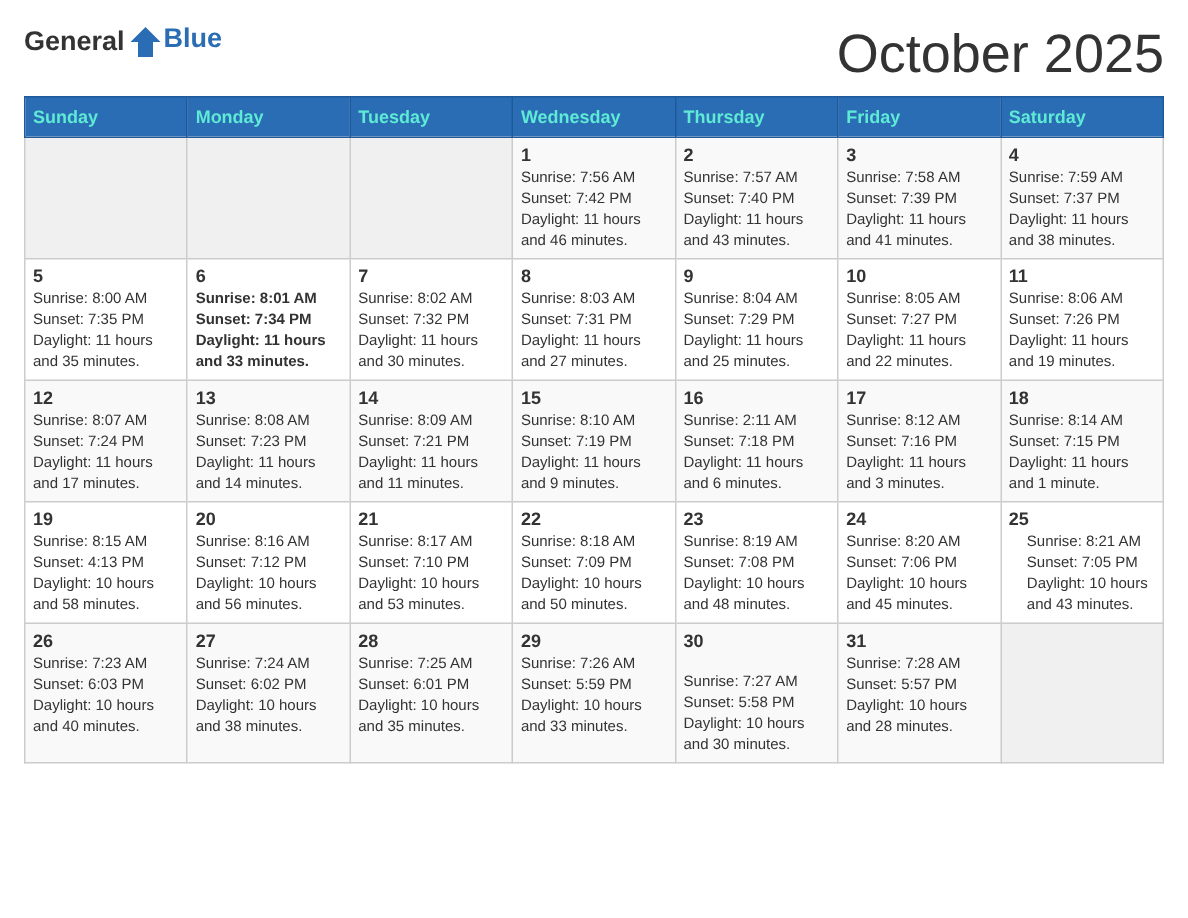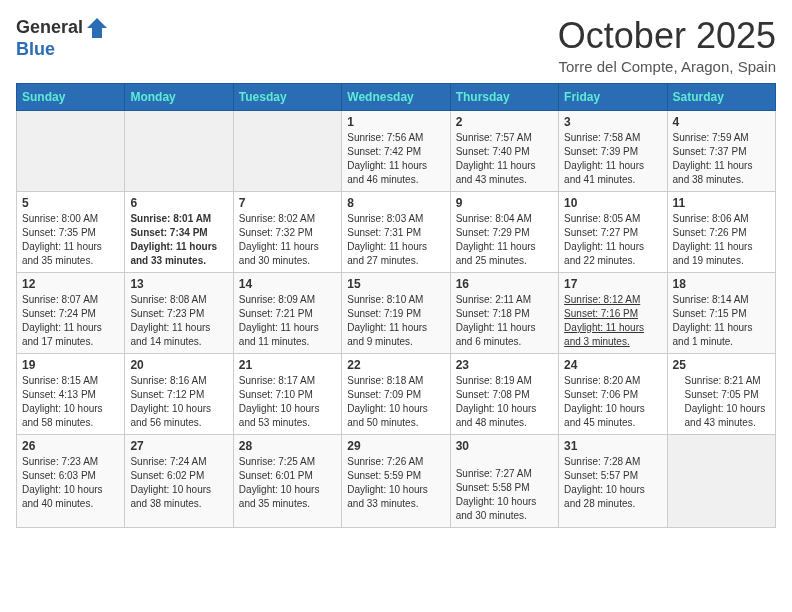--- a/index.html
+++ b/index.html
@@ -28,21 +28,21 @@
       color: #2a6db5;
       line-height: 1.1;
     }
     .logo-icon {
       width: 24px;
       height: 24px;
       margin-left: 2px;
     }
     .logo-block {
       display: flex;
-      flex-direction: column;
+      flex-direction: row;
       align-items: flex-start;
     }
     .logo-row {
       display: flex;
       align-items: center;
     }
     .title-block {
       text-align: right;
     }
     .month-title {
@@ -105,21 +105,20 @@
     <div class="logo-row">
       <span class="logo-text-general">General</span>
       <svg class="logo-icon" viewBox="0 0 24 24">
         <polygon points="12,2 22,12 17,12 17,22 7,22 7,12 2,12" fill="#2a6db5"></polygon>
       </svg>
     </div>
     <span class="logo-text-blue">Blue</span>
   </div>
   <div class="title-block">
     <div class="month-title">October 2025</div>
-    <div class="location-title">Torre del Compte, Aragon, Spain</div>
   </div>
 </div>
 
 <table>
   <thead>
     <tr>
     <th>Sunday</th>
         <th>Monday</th>
         <th>Tuesday</th>
         <th>Wednesday</th>
@@ -244,21 +243,21 @@
         </td>
         <td>
           <span class="day-number">16</span>
           <div class="day-info" style="white-space: pre-line;">Sunrise: 2:11 AM
 Sunset: 7:18 PM
 Daylight: 11 hours
 and 6 minutes.</div>
         </td>
         <td>
           <span class="day-number">17</span>
-          <div class="day-info" style="white-space: pre-line; text-decoration: underline;">Sunrise: 8:12 AM
+          <div class="day-info" style="white-space: pre-line;">Sunrise: 8:12 AM
 Sunset: 7:16 PM
 Daylight: 11 hours
 and 3 minutes.</div>
         </td>
         <td>
           <span class="day-number">18</span>
           <div class="day-info" style="white-space: pre-line;">Sunrise: 8:14 AM
 Sunset: 7:15 PM
 Daylight: 11 hours
 and 1 minute.</div>

